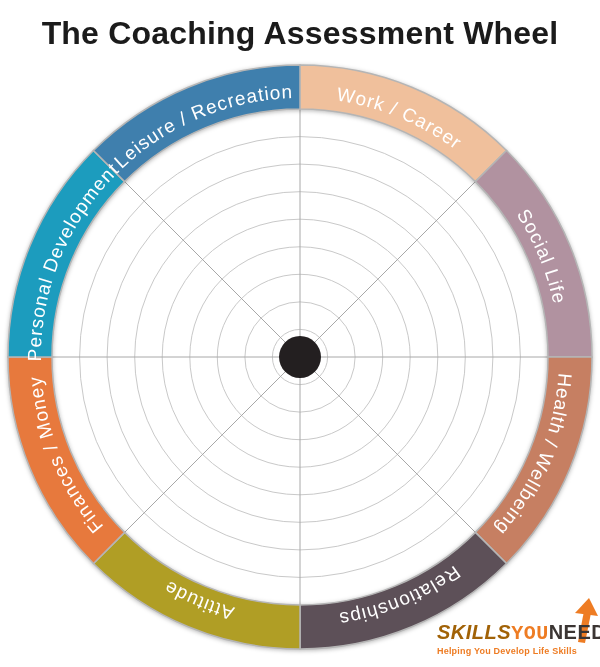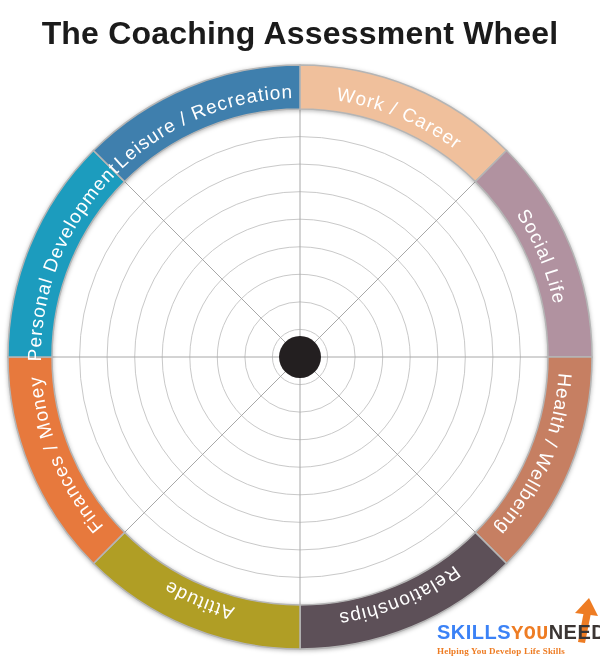--- a/index.html
+++ b/index.html
@@ -129,16 +129,16 @@
     <circle id="center-dot" cx="300" cy="297" r="21" fill="#231F20"></circle>
   </svg>
 </div>
 
 <div class="logo">
   <svg class="logo-arrow" viewBox="0 0 34 46">
     <polygon points="13,44 20,45 26,15 19,13" fill="#EE7C23"></polygon>
     <polygon points="24,0 10,15 33,18" fill="#EE7C23"></polygon>
   </svg>
   <div class="logo-text">
-    <span id="logo-p1" style="color: #3b82f6;">SKILLS</span><span id="logo-p2" style="color: rgb(238, 124, 35); font-family: Liberation Mono, monospace;">YOU</span><span id="logo-p3" style="color: rgb(59, 53, 51);">NEED</span>
+    <span id="logo-p1" style="color: #a16207; font-style: italic;">SKILLS</span><span id="logo-p2" style="color: rgb(238, 124, 35); font-family: Liberation Mono, monospace;">YOU</span><span id="logo-p3" style="color: rgb(59, 53, 51);">NEED</span>
   </div>
-  <div class="logo-tagline" id="logo-tag" style="color: rgb(238, 124, 35); font-family: Liberation Serif, serif;">Helping You Develop Life Skills</div>
+  <div class="logo-tagline" id="logo-tag" style="color: rgb(238, 124, 35);">Helping You Develop Life Skills</div>
 </div>
 
 </body></html>

